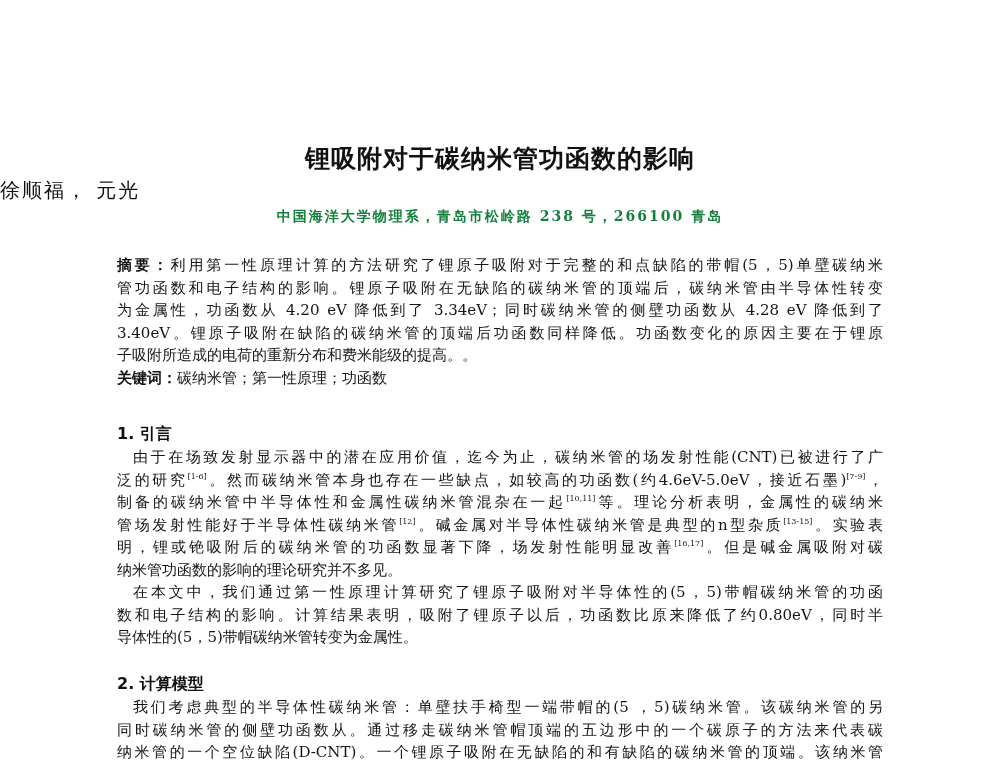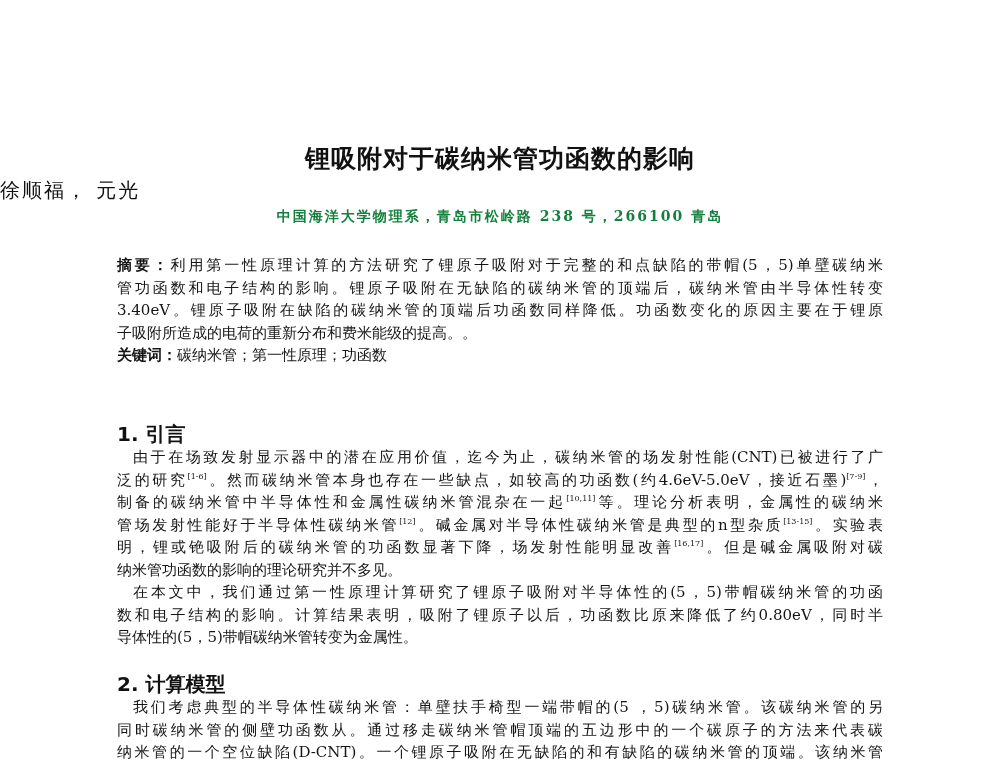--- a/index.html
+++ b/index.html
@@ -27,36 +27,37 @@
   .line {
     height: 22.5px; line-height: 22.5px; font-size: 15px;
     white-space: nowrap; overflow: visible; text-align: justify;
     text-align-last: justify; color: #151515;
   }
   .line.last { text-align-last: left; }
   .line.indent { padding-left: 16px; }
   .label { font-weight: bold; font-family: "DejaVu Sans", "Liberation Sans", sans-serif; }
   .heading {
     font-family: "DejaVu Sans", "Liberation Sans", sans-serif;
-    font-weight: bold; font-size: 20px; height: 24px; line-height: 24px; color: #111;
+    font-weight: bold; font-size: 16px; height: 24px; line-height: 24px; color: #111;
   }
   sup { font-size: 8px; vertical-align: 6px; line-height: 0; }
 </style>
 </head>
 <body>
 
 <div class="page">
 
   <div class="title">锂吸附对于碳纳米管功函数的影响</div>
   <div class="authors">徐顺福， 元光</div>
   <div class="affil">中国海洋大学物理系，青岛市松岭路 238 号，266100 青岛</div>
 
   <div class="block" style="top:239px;">
     <div class="line"><span class="label">摘要：</span><span>利用第一性原理计算的方法研究了锂原子吸附对于完整的和点缺陷的带帽(5，5)单壁碳纳米</span></div>
     <div class="line">管功函数和电子结构的影响。锂原子吸附在无缺陷的碳纳米管的顶端后，碳纳米管由半导体性转变</div>
+    <div class="line">为金属性，功函数从 4.20 eV 降低到了 3.34eV；同时碳纳米管的侧壁功函数从 4.28 eV 降低到了</div>
     <div class="line">3.40eV。锂原子吸附在缺陷的碳纳米管的顶端后功函数同样降低。功函数变化的原因主要在于锂原</div>
     <div class="line last">子吸附所造成的电荷的重新分布和费米能级的提高。。</div>
     <div class="line last"><span class="label">关键词：</span><span>碳纳米管；第一性原理；功函数</span></div>
   </div>
 
   <div class="block" style="top:407px;">
     <div class="heading">1.  引言</div>
     <div class="line indent"><span>由于在场致发射显示器中的潜在应用价值，迄今为止，碳纳米管的场发射性能(CNT)已被进行了广</span></div>
     <div class="line"><span>泛的研究</span><sup>[1-6]</sup><span>。然而碳纳米管本身也存在一些缺点，如较高的功函数(约4.6eV-5.0eV，接近石墨)</span><sup>[7-9]</sup><span>，</span></div>
     <div class="line"><span>制备的碳纳米管中半导体性和金属性碳纳米管混杂在一起</span><sup>[10,11]</sup><span>等。理论分析表明，金属性的碳纳米</span></div>

